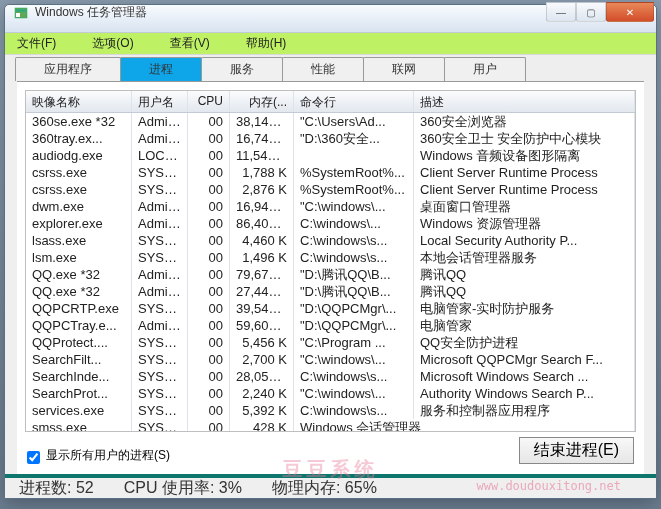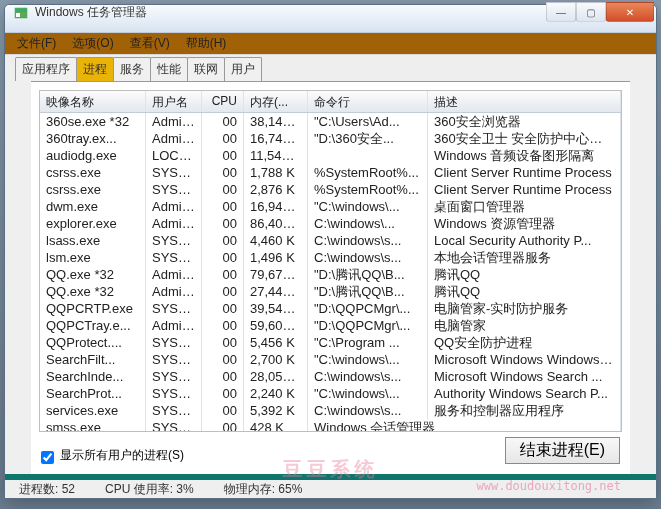--- a/index.html
+++ b/index.html
@@ -4,41 +4,41 @@
 <style>
 * { box-sizing: border-box; margin: 0; padding: 0; font-family: "Microsoft YaHei", Tahoma, sans-serif; }
 body { background: linear-gradient(to bottom, #8a9db0, #6b7e91); width: 661px; height: 509px; overflow: hidden; position: relative; }
 .window { position: absolute; top: 4px; left: 4px; right: 4px; bottom: 10px; background: #efefef; border: 1px solid #5a6e85; border-radius: 5px 5px 0 0; display: flex; flex-direction: column; box-shadow: 0 4px 20px rgba(0,0,0,0.3); }
 .titlebar { height: 28px; background: linear-gradient(to bottom, #f8fbfe, #e8eff8, #d8e3f0); border-radius: 5px 5px 0 0; display: flex; align-items: center; padding: 0 2px 12px 8px; border-bottom: 1px solid #c0cad8; }
 .title-icon { width: 16px; height: 16px; margin-right: 6px; display: inline-flex; align-items: center; justify-content: center; }
 .title-text { font-size: 12px; color: #333; flex: 1; }
 .winbtns { display: flex; gap: 0; }
 .winbtn { width: 30px; height: 20px; border: 1px solid rgba(0,0,0,0.15); background: linear-gradient(to bottom, #f8fafd, #dde6f0); display: flex; align-items: center; justify-content: center; font-size: 10px; color: #555; border-radius: 0 0 3px 3px; margin-top: -1px; cursor: pointer; }
 .winbtn.close { width: 48px; background: linear-gradient(to bottom, #e9885a, #d24e2a); color: #fff; }
-.menubar { height: 22px; background: #a16207; display: flex; align-items: center; padding: 0 4px; border-bottom: 1px solid #d8d8d8; }
+.menubar { height: 22px; background: #bef264; display: flex; align-items: center; padding: 0 4px; border-bottom: 1px solid #d8d8d8; gap: 20px; }
 .menuitem { padding: 2px 8px; font-size: 12px; color: #222; cursor: pointer; }
 .tabstrip { height: 26px; background: #eee; display: flex; align-items: end; padding: 4px 10px 0 10px; }
-.tab { padding: 3px 6px; font-size: 12px; border: 1px solid #999; border-bottom: none; background: #f0f0f0; margin-right: -1px; cursor: pointer; color: #333; border-radius: 2px 2px 0 0; }
-.tab.active { background: #eab308; position: relative; z-index: 2; }
-.content { flex: 1; background: #fff; border-top: 1px solid #999; margin: 0 26px; padding: 8px; display: flex; flex-direction: column; overflow: hidden; }
+.tab { padding: 3px 28px; font-size: 12px; border: 1px solid #999; border-bottom: none; background: #f0f0f0; margin-right: -1px; cursor: pointer; color: #333; border-radius: 2px 2px 0 0; }
+.tab.active { background: #0ea5e9; position: relative; z-index: 2; }
+.content { flex: 1; background: #fff; border-top: 1px solid #999; margin: 0 12px; padding: 8px; display: flex; flex-direction: column; overflow: hidden; }
 .listbox { flex: 1; border: 1px solid #bfbfbf; overflow: hidden; display: flex; flex-direction: column; }
 .lhead { height: 22px; background: linear-gradient(to bottom, #fcfcfc, #eef1f6, #e3e8ee); border-bottom: 1px solid #c3cbd5; display: flex; font-size: 12px; color: #222; }
 .lhead > div, .lrow > div { padding: 3px 6px; border-right: 1px solid #dde3eb; overflow: hidden; white-space: nowrap; text-overflow: ellipsis; }
 .lrow { display: flex; font-size: 13px; color: #222; height: 17px; line-height: 11px; }
 .c-img { width: 106px; }
 .c-user { width: 56px; }
 .c-cpu { width: 42px; text-align: right; }
-.c-mem { width: 64px; }
+.c-mem { width: 64px; text-align: right; }
 .c-cmd { width: 120px; }
 .c-desc { flex: 1; }
 .lbody { flex: 1; overflow: hidden; }
 .footerrow { display: flex; align-items: flex-end; padding: 5px 2px 2px 2px; font-size: 12px; }
 .chk { margin-right: 6px; }
 .btn { margin-left: auto; padding: 2px 14px; font-size: 16px; border: 1px solid #888; background: linear-gradient(to bottom, #f8f8f8, #e6e6e6); cursor: pointer; }
-.statusbar { height: 24px; background: #efefef; border-top: 6px solid #0f766e; display: flex; align-items: center; font-size: 12px; color: #333; padding: 0 14px; }
+.statusbar { height: 24px; background: #efefef; border-top: 4px solid #0f766e; display: flex; align-items: center; font-size: 16px; color: #333; padding: 0 14px; }
 .statusbar > div { padding-right: 30px; }
 .watermark1 { position: absolute; bottom: 26px; left: 50%; transform: translateX(-50%); font-size: 20px; color: rgba(230,120,150,0.4); font-weight: bold; letter-spacing: 4px; pointer-events: none; }
 .watermark2 { position: absolute; bottom: 16px; right: 40px; font-size: 12px; color: rgba(230,120,150,0.6); pointer-events: none; font-family: monospace; }
 </style>
 </head>
 <body>
 
 <div class="window">
   <div class="titlebar">
     <span class="title-icon">
@@ -194,21 +194,21 @@
             <div class="c-mem">5,456 K</div>
             <div class="c-cmd">"C:\Program ...</div>
             <div class="c-desc">QQ安全防护进程</div>
           </div>
           <div class="lrow">
             <div class="c-img">SearchFilt...</div>
             <div class="c-user">SYSTEM</div>
             <div class="c-cpu">00</div>
             <div class="c-mem">2,700 K</div>
             <div class="c-cmd">"C:\windows\...</div>
-            <div class="c-desc">Microsoft Windows Windows F...</div>
+            <div class="c-desc">Microsoft QQPCMgr Search F...</div>
           </div>
           <div class="lrow">
             <div class="c-img">SearchInde...</div>
             <div class="c-user">SYSTEM</div>
             <div class="c-cpu">00</div>
             <div class="c-mem">28,052 K</div>
             <div class="c-cmd">C:\windows\s...</div>
             <div class="c-desc">Microsoft Windows Search ...</div>
           </div>
           <div class="lrow">

